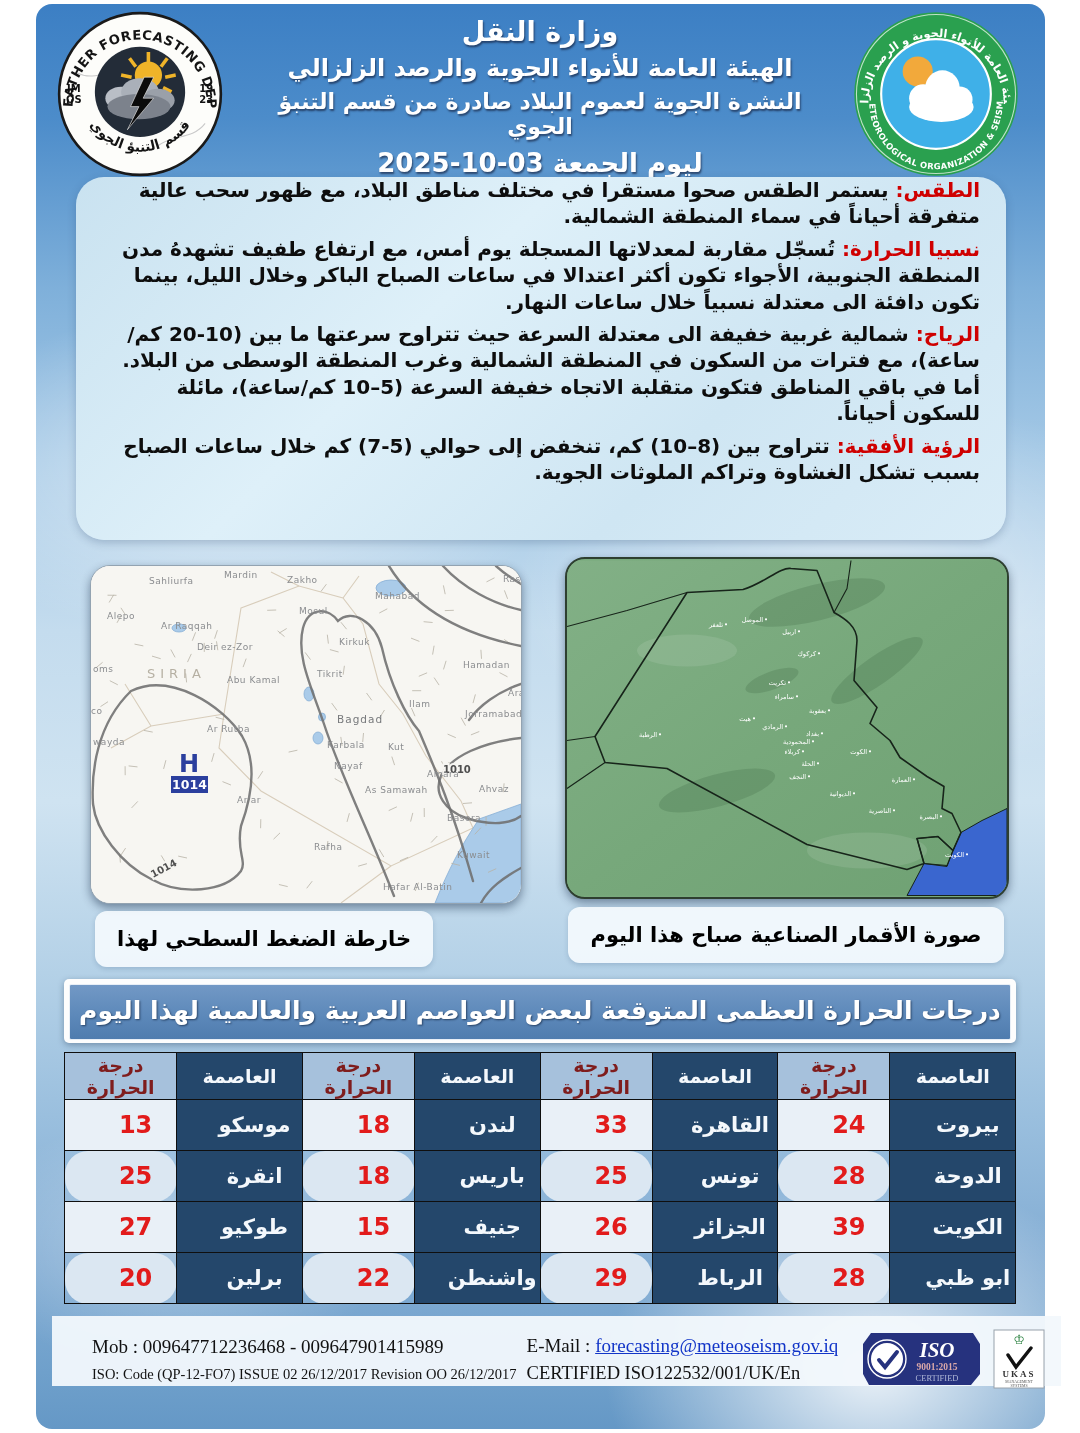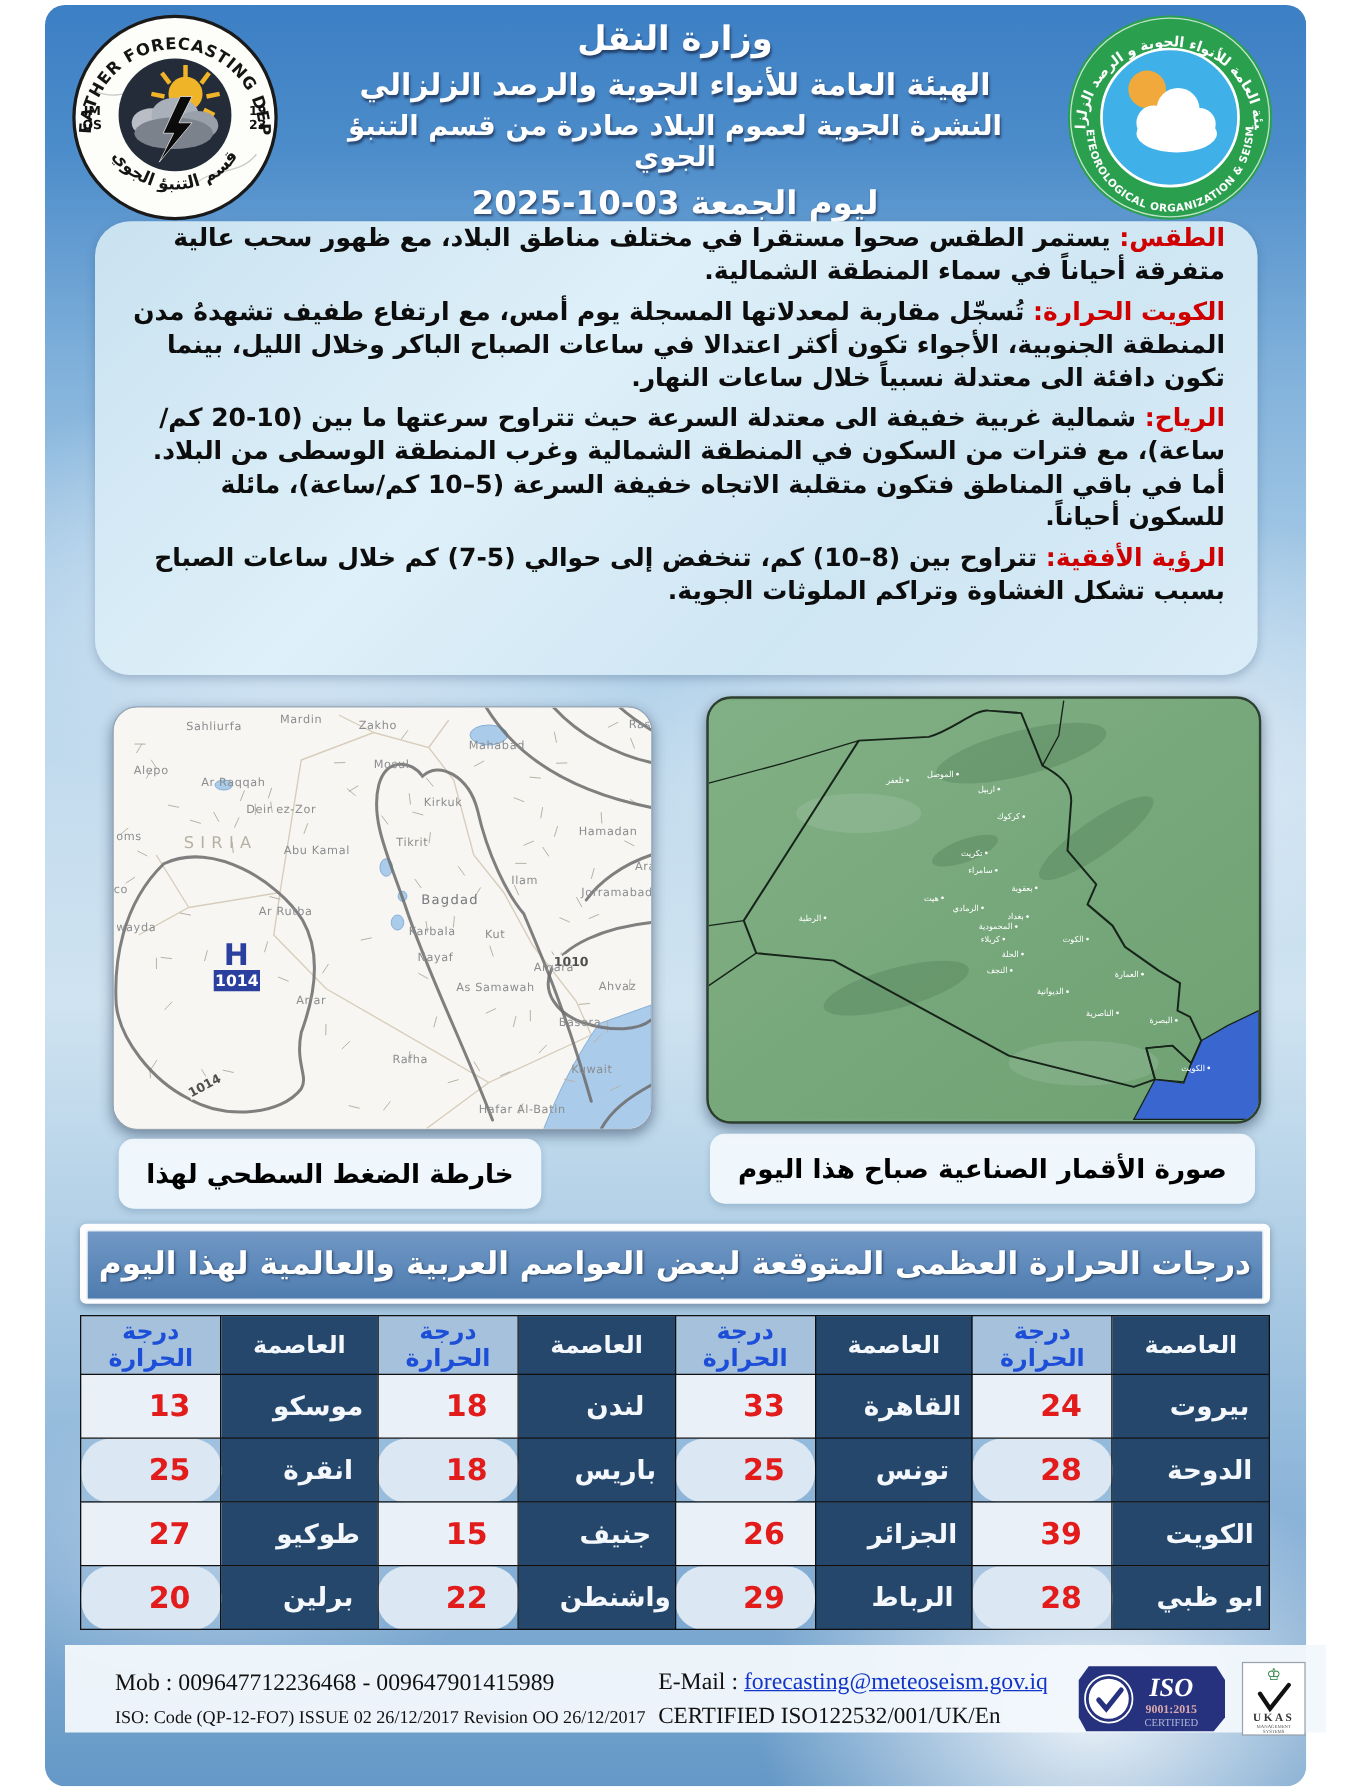--- a/index.html
+++ b/index.html
@@ -45,21 +45,21 @@
   .banner-inner{height:100%;background:linear-gradient(180deg,#7298c5 0%,#5d89ba 55%,#4f7cae 100%);
     border:1px solid #e7eef6;border-radius:2px;color:#fff;font-size:25px;font-weight:bold;text-align:center;
     line-height:52px;direction:rtl;text-shadow:1px 1px 2px rgba(10,25,50,.6);}
   
   .temps{position:absolute;left:64px;top:1052px;width:952px;border-collapse:collapse;direction:rtl;
     font-family:"DejaVu Sans",sans-serif;}
   .temps th,.temps td{border:1.6px solid #0f0f0f;text-align:center;vertical-align:middle;}
   .temps th{height:40px;font-size:19px;}
   .temps td{height:48px;padding-left:31px;}
   .temps .cap-h{background:#24476b;color:#f4f8fc;width:13.2%;}
-  .temps .tmp-h{background:#a6c1dc;color:#1d4ed8;width:11.8%;}
+  .temps .tmp-h{background:#a6c1dc;color:#7f1d1d;width:11.8%;}
   .temps .cap{background:#24476b;color:#f4f8fc;font-size:21px;font-weight:bold;}
   .temps .tmp{background:#e9f0f7;color:#e21b1b;font-size:24px;font-weight:bold;}
   .temps .tmp.alt{background:#dbe7f2;border-radius:23px;}
   
   .footer-strip{position:absolute;left:52px;top:1316px;width:1009px;height:70px;background:rgba(242,248,252,.95);
     display:flex;align-items:center;box-sizing:border-box;padding:16px 16px 0 40px;gap:10px;
     font-family:"Liberation Serif","DejaVu Serif",serif;color:#111;}
   .footer-col1{flex:1.12;}
   .footer-col2{flex:1;}
   .footer-col1 .l1{font-size:19px;margin-bottom:8px;white-space:nowrap;}
@@ -145,21 +145,21 @@
       </g>
       <path id="rlTop" d="M 17,90 A 63,63 0 1 1 143,90" fill="none"></path>
       <text class="arc-text-white-ar"><textPath href="#rlTop" startOffset="50%" text-anchor="middle">الهيئة العامة للأنواء الجوية و الرصد الزلزالي</textPath></text>
       <path id="rlBot" d="M 18,88 A 62,62 0 0 0 142,88" fill="none"></path>
       <text class="arc-text-white"><textPath href="#rlBot" startOffset="50%" text-anchor="middle">IRAQ METEOROLOGICAL ORGANIZATION &amp; SEISMOLOGY</textPath></text>
     </svg>
   </div>
 
   <div class="forecast-box" dir="rtl" id="forecastBox">
       <p><span class="sec-label">الطقس:</span><span> يستمر الطقس صحوا مستقرا في مختلف مناطق البلاد، مع ظهور سحب عالية متفرقة أحياناً في سماء المنطقة الشمالية.</span></p>
-      <p><span class="sec-label">الكويت الحرارة:</span><span> تُسجّل مقاربة لمعدلاتها المسجلة يوم أمس، مع ارتفاع طفيف تشهدهُ مدن المنطقة الجنوبية، الأجواء تكون أكثر اعتدالا في ساعات الصباح الباكر وخلال الليل، بينما تكون دافئة الى معتدلة نسبياً خلال ساعات النهار.</span></p>
+      <p><span class="sec-label">نسبيا الحرارة:</span><span> تُسجّل مقاربة لمعدلاتها المسجلة يوم أمس، مع ارتفاع طفيف تشهدهُ مدن المنطقة الجنوبية، الأجواء تكون أكثر اعتدالا في ساعات الصباح الباكر وخلال الليل، بينما تكون دافئة الى معتدلة نسبياً خلال ساعات النهار.</span></p>
       <p><span class="sec-label">الرياح:</span><span> شمالية غربية خفيفة الى معتدلة السرعة حيث تتراوح سرعتها ما بين (10-20 كم/ساعة)، مع فترات من السكون في المنطقة الشمالية وغرب المنطقة الوسطى من البلاد. أما في باقي المناطق فتكون متقلبة الاتجاه خفيفة السرعة (5–10 كم/ساعة)، مائلة للسكون أحياناً.</span></p>
       <p><span class="sec-label">الرؤية الأفقية:</span><span> تتراوح بين (8–10) كم، تنخفض إلى حوالي (5-7) كم خلال ساعات الصباح بسبب تشكل الغشاوة وتراكم الملوثات الجوية.</span></p>
     </div>
 
   <div class="map-card map-pressure">
     <svg viewBox="0 0 430 337">
       <rect x="0" y="0" width="430" height="337" fill="#f7f6f2"></rect>
 
       <path class="borderline" d="M150,42 L208,20 L252,32 L272,58 L288,118 L312,148 L335,190 L370,235 L382,262 L300,300 L170,225 L128,182 L133,148 Z"></path>
       <path class="borderline" d="M133,148 L60,160 L20,182 M60,160 L34,118 M208,20 L180,6 M252,32 L268,10"></path>

